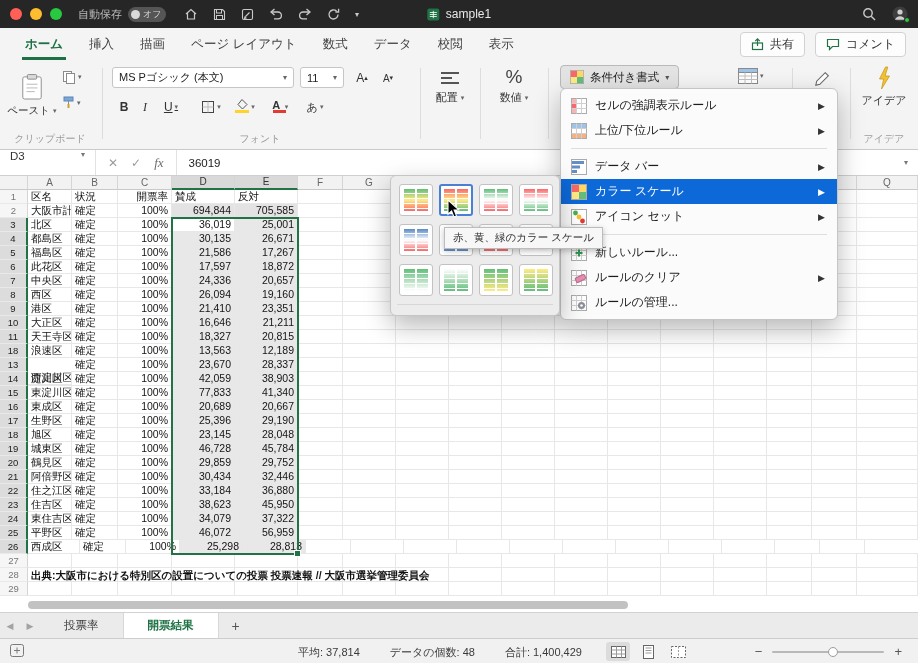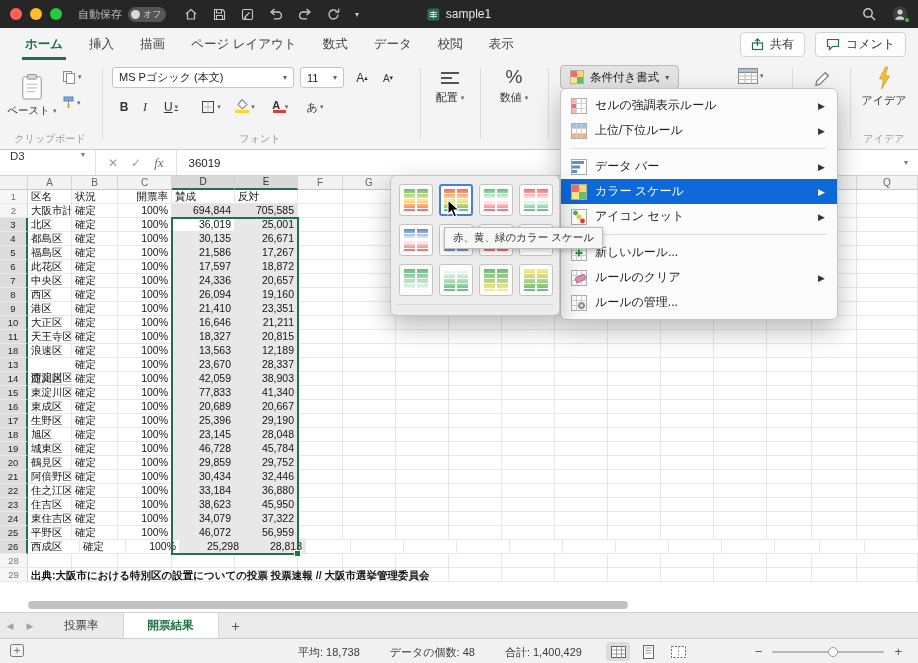--- a/index.html
+++ b/index.html
@@ -938,20 +938,40 @@
         <div class="cell" style="width: 53px;"></div>
         <div class="cell" style="width: 53px;"></div>
         <div class="cell" style="width: 53px;"></div>
         <div class="cell" style="width: 53px;"></div>
         <div class="cell" style="width: 53px;"></div>
         <div class="cell" style="width: 45px;"></div>
         <div class="cell" style="width: 45px;"></div>
         <div class="cell" style="width: 61px;"></div>
       </div>
       <div class="grow">
+        <div class="rnum">27</div>
+        <div class="cell" style="width: 44px;"></div>
+        <div class="cell" style="width: 46px;"></div>
+        <div class="cell" style="width: 54px;"></div>
+        <div class="cell" style="width: 63px;"></div>
+        <div class="cell" style="width: 63px;"></div>
+        <div class="cell" style="width: 45px;"></div>
+        <div class="cell" style="width: 53px;"></div>
+        <div class="cell" style="width: 53px;"></div>
+        <div class="cell" style="width: 53px;"></div>
+        <div class="cell" style="width: 53px;"></div>
+        <div class="cell" style="width: 53px;"></div>
+        <div class="cell" style="width: 53px;"></div>
+        <div class="cell" style="width: 53px;"></div>
+        <div class="cell" style="width: 53px;"></div>
+        <div class="cell" style="width: 45px;"></div>
+        <div class="cell" style="width: 45px;"></div>
+        <div class="cell" style="width: 61px;"></div>
+      </div>
+      <div class="grow">
         <div class="rnum">28</div>
         <div class="cell" style="width: 44px;"></div>
         <div class="cell" style="width: 46px;"></div>
         <div class="cell" style="width: 54px;"></div>
         <div class="cell" style="width: 63px;"></div>
         <div class="cell" style="width: 63px;"></div>
         <div class="cell" style="width: 45px;"></div>
         <div class="cell" style="width: 53px;"></div>
         <div class="cell" style="width: 53px;"></div>
         <div class="cell" style="width: 53px;"></div>
@@ -1006,21 +1026,21 @@
 </div>
 
 <div id="statusbar">
   <span class="sb-icon">
     <svg width="14" height="13" viewBox="0 0 14 13">
         <rect x="0.5" y="0.5" width="13" height="12" rx="2" fill="none" stroke="#7a7a7a"></rect>
         <path d="M4 6.5h6M7 3.5v6" stroke="#7a7a7a"></path>
       </svg>
   </span>
   <div class="stats">
-    <span>平均: 18,738</span>
+    <span>平均: 37,814</span>
     <span>データの個数: 48</span>
     <span>合計: 1,400,429</span>
   </div>
   <div class="views">
     <span class="viewbtn active">
         <svg width="15" height="12" viewBox="0 0 15 12">
           <rect x="0.5" y="0.5" width="14" height="11" fill="#fff" stroke="#666"></rect>
           <path d="M0.5 4h14M0.5 8h14M5.5 0.5v11M10.5 0.5v11" stroke="#999" fill="none"></path>
         </svg>
       </span>

